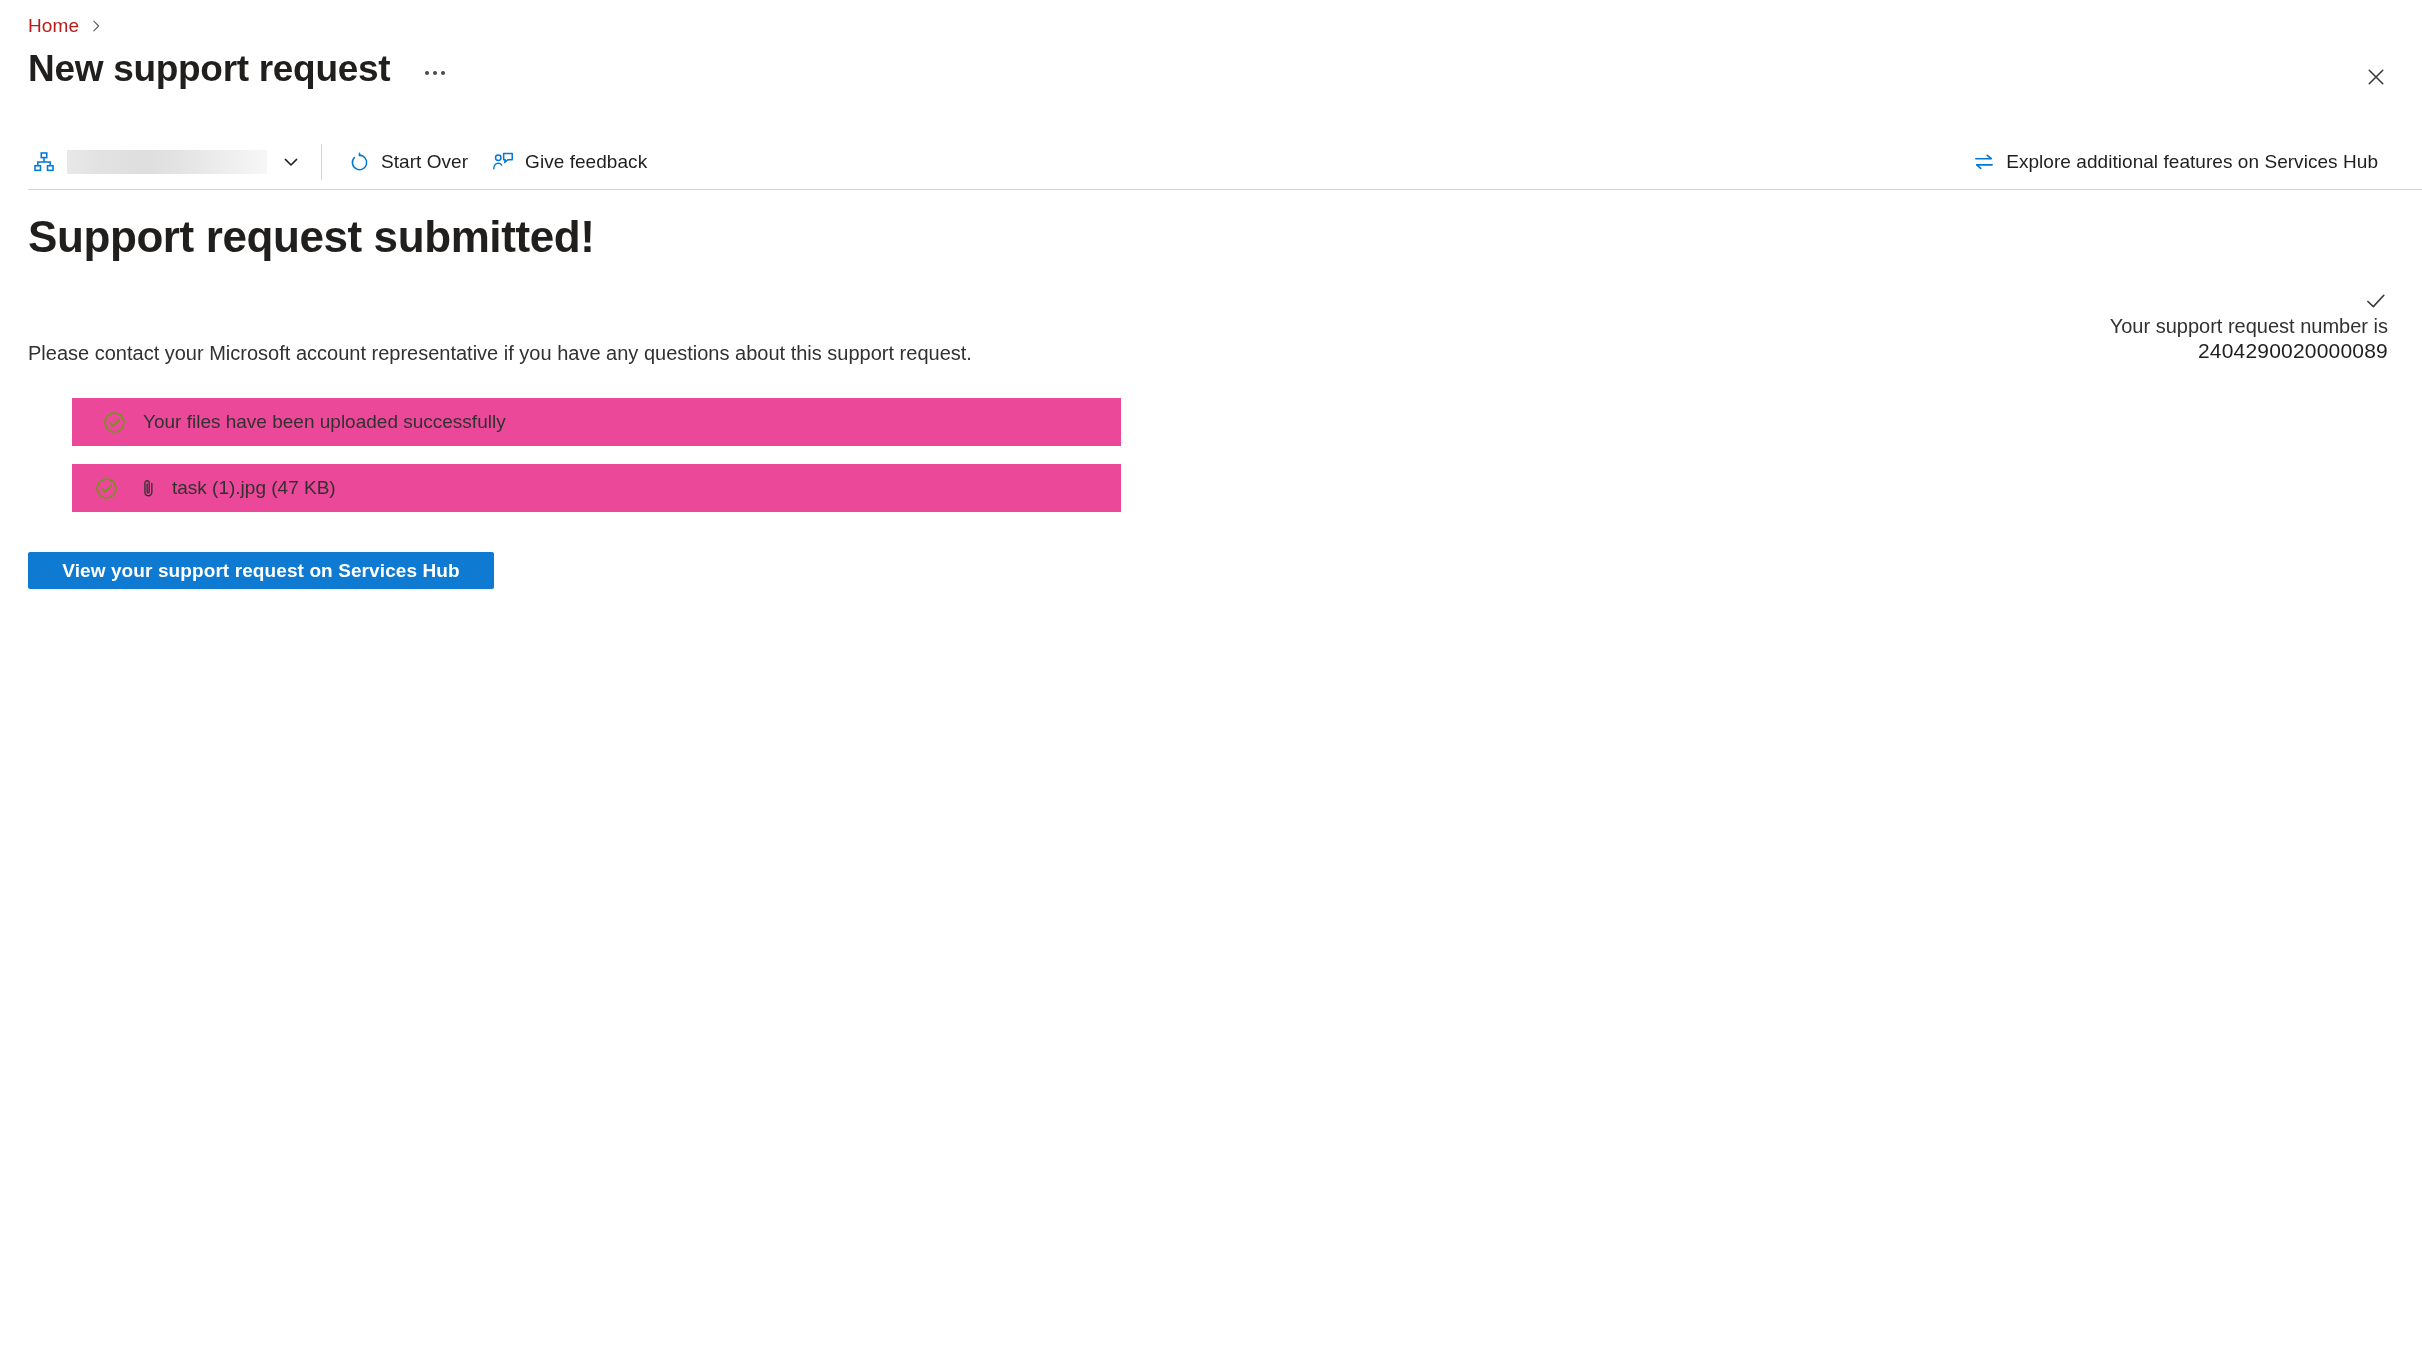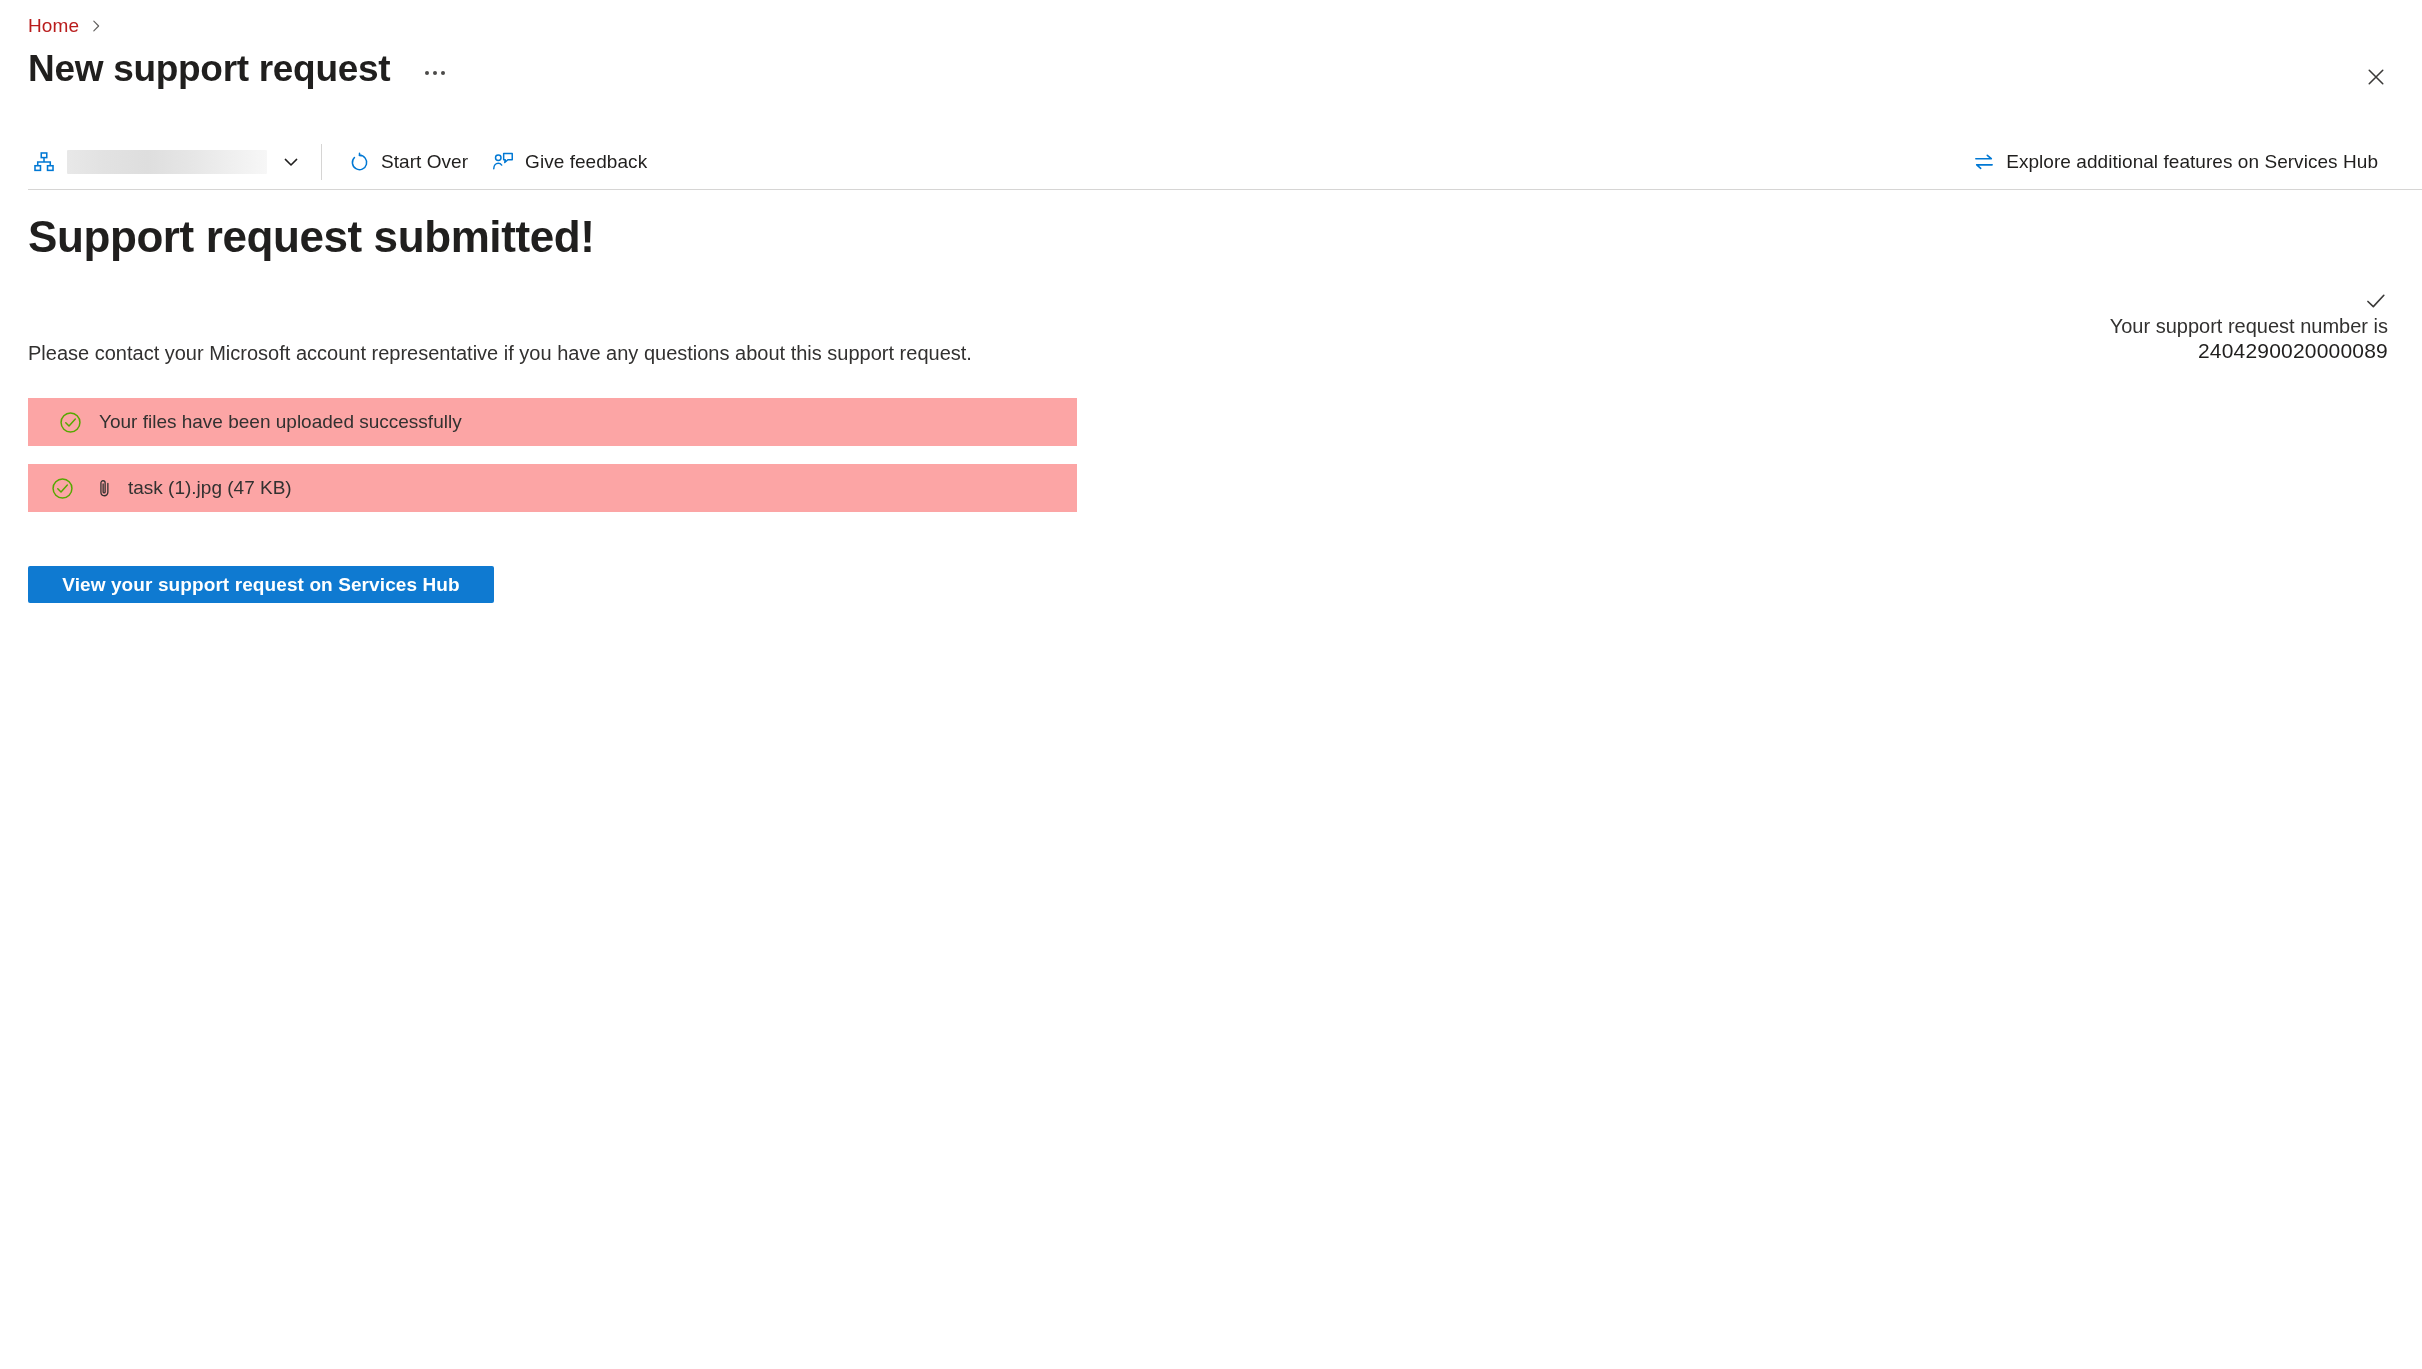--- a/index.html
+++ b/index.html
@@ -237,24 +237,25 @@
     line-height: 26px;
   }
 
   
   .success-list {
     margin-top: 32px;
   }
   .success-bar {
     width: 1049px;
     min-height: 48px;
-    background: #fca5a5;
+    background: #ec4899;
     display: flex;
     align-items: center;
     padding: 0 18px 0 30px;
+    margin-left: 44px;
   }
   .success-bar + .success-bar { margin-top: 18px; padding-left: 22px; }
   .success-check {
     width: 24px;
     height: 24px;
     display: flex;
     align-items: center;
     justify-content: center;
     flex: 0 0 auto;
   }
@@ -275,21 +276,21 @@
   }
   .attach-name {
     margin-left: 14px;
     font-size: 19px;
     color: #323130;
     line-height: 24px;
   }
 
   
   .primary-btn {
-    margin-top: 54px;
+    margin-top: 40px;
     display: inline-flex;
     align-items: center;
     justify-content: center;
     height: 37px;
     min-width: 466px;
     padding: 0 22px;
     background: #0f7ad1;
     border: none;
     border-radius: 2px;
     color: #ffffff;

